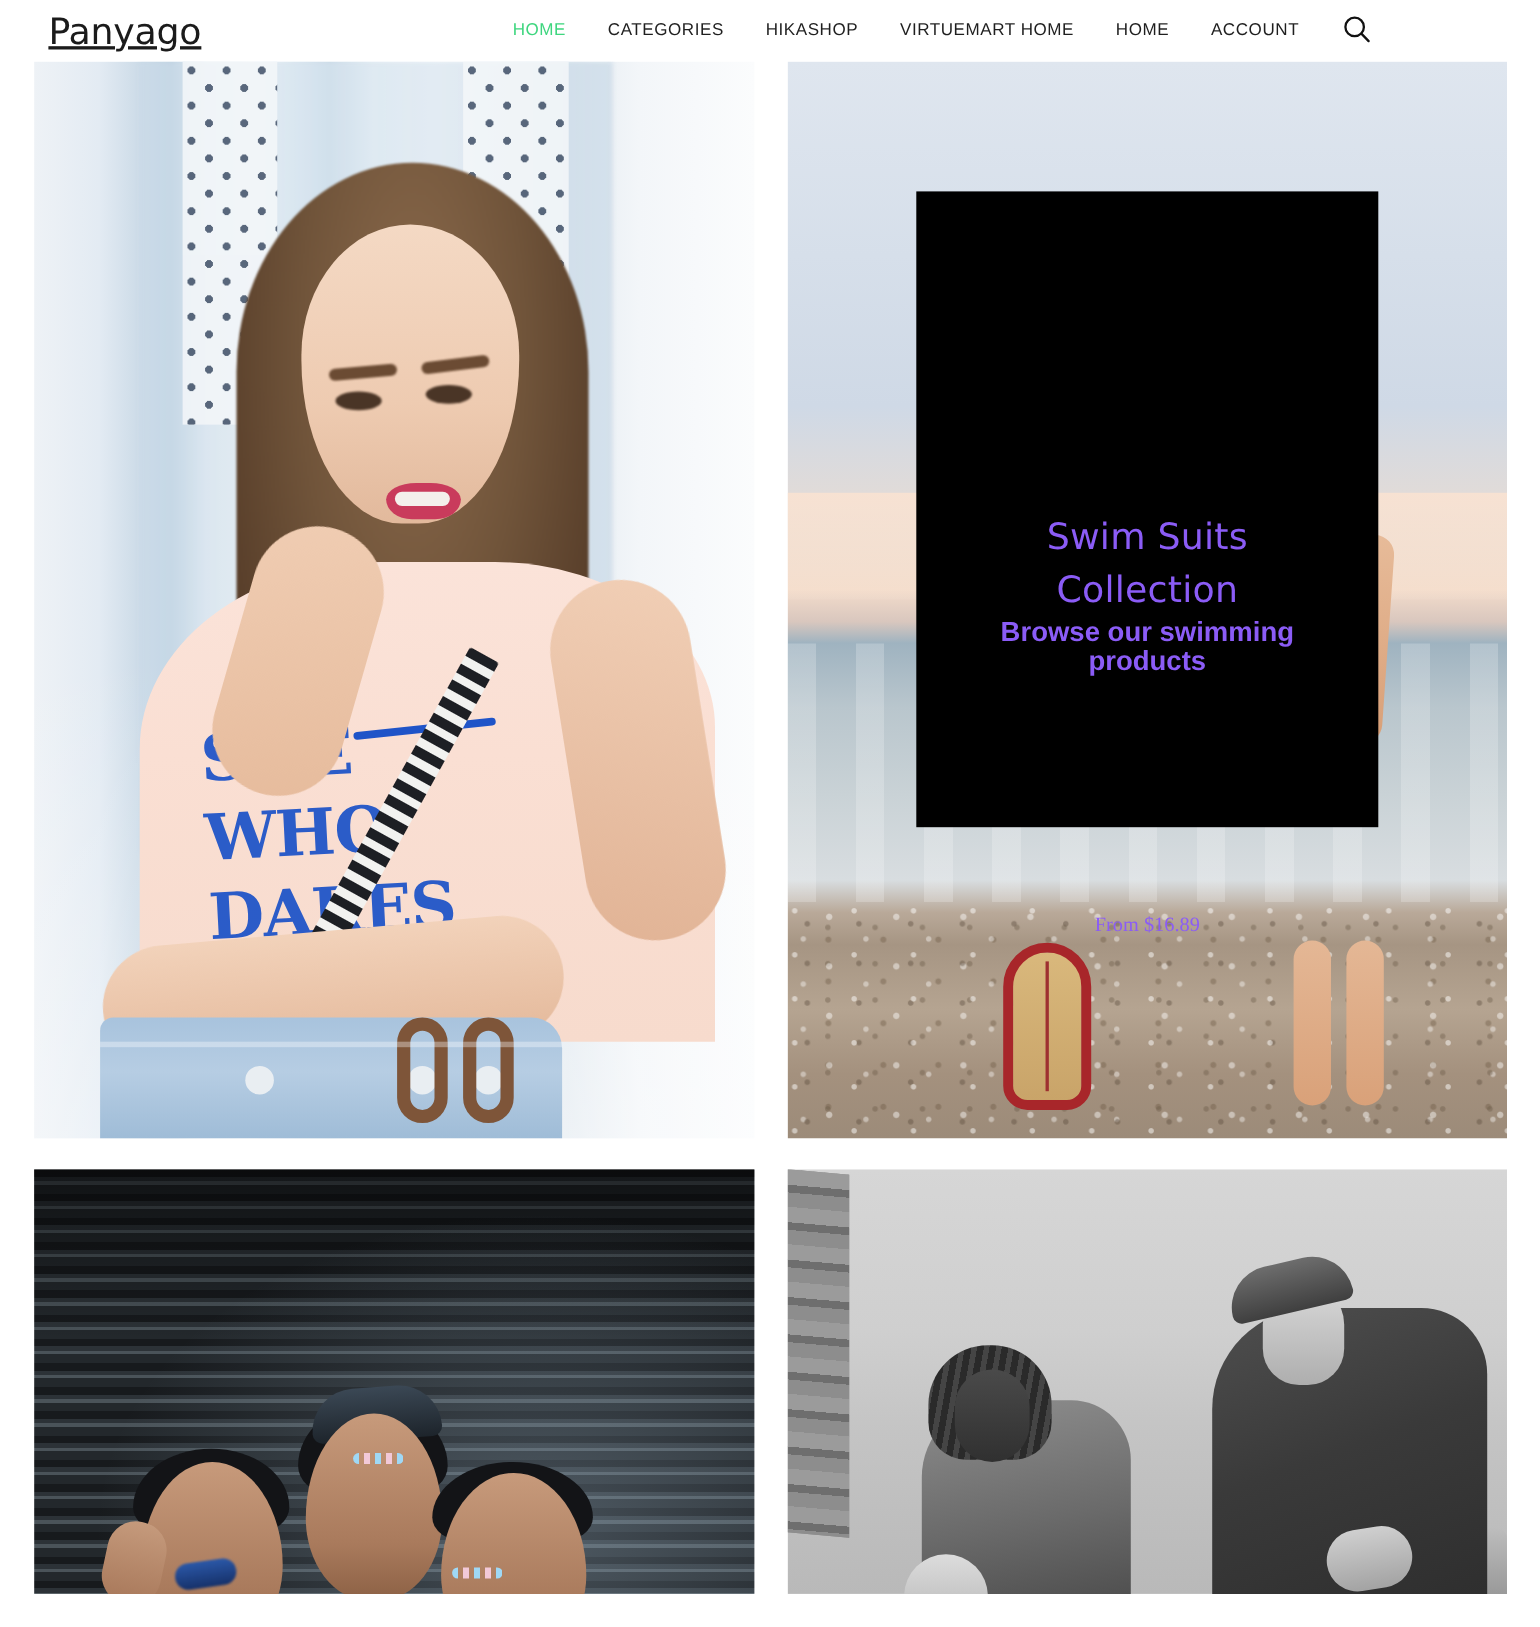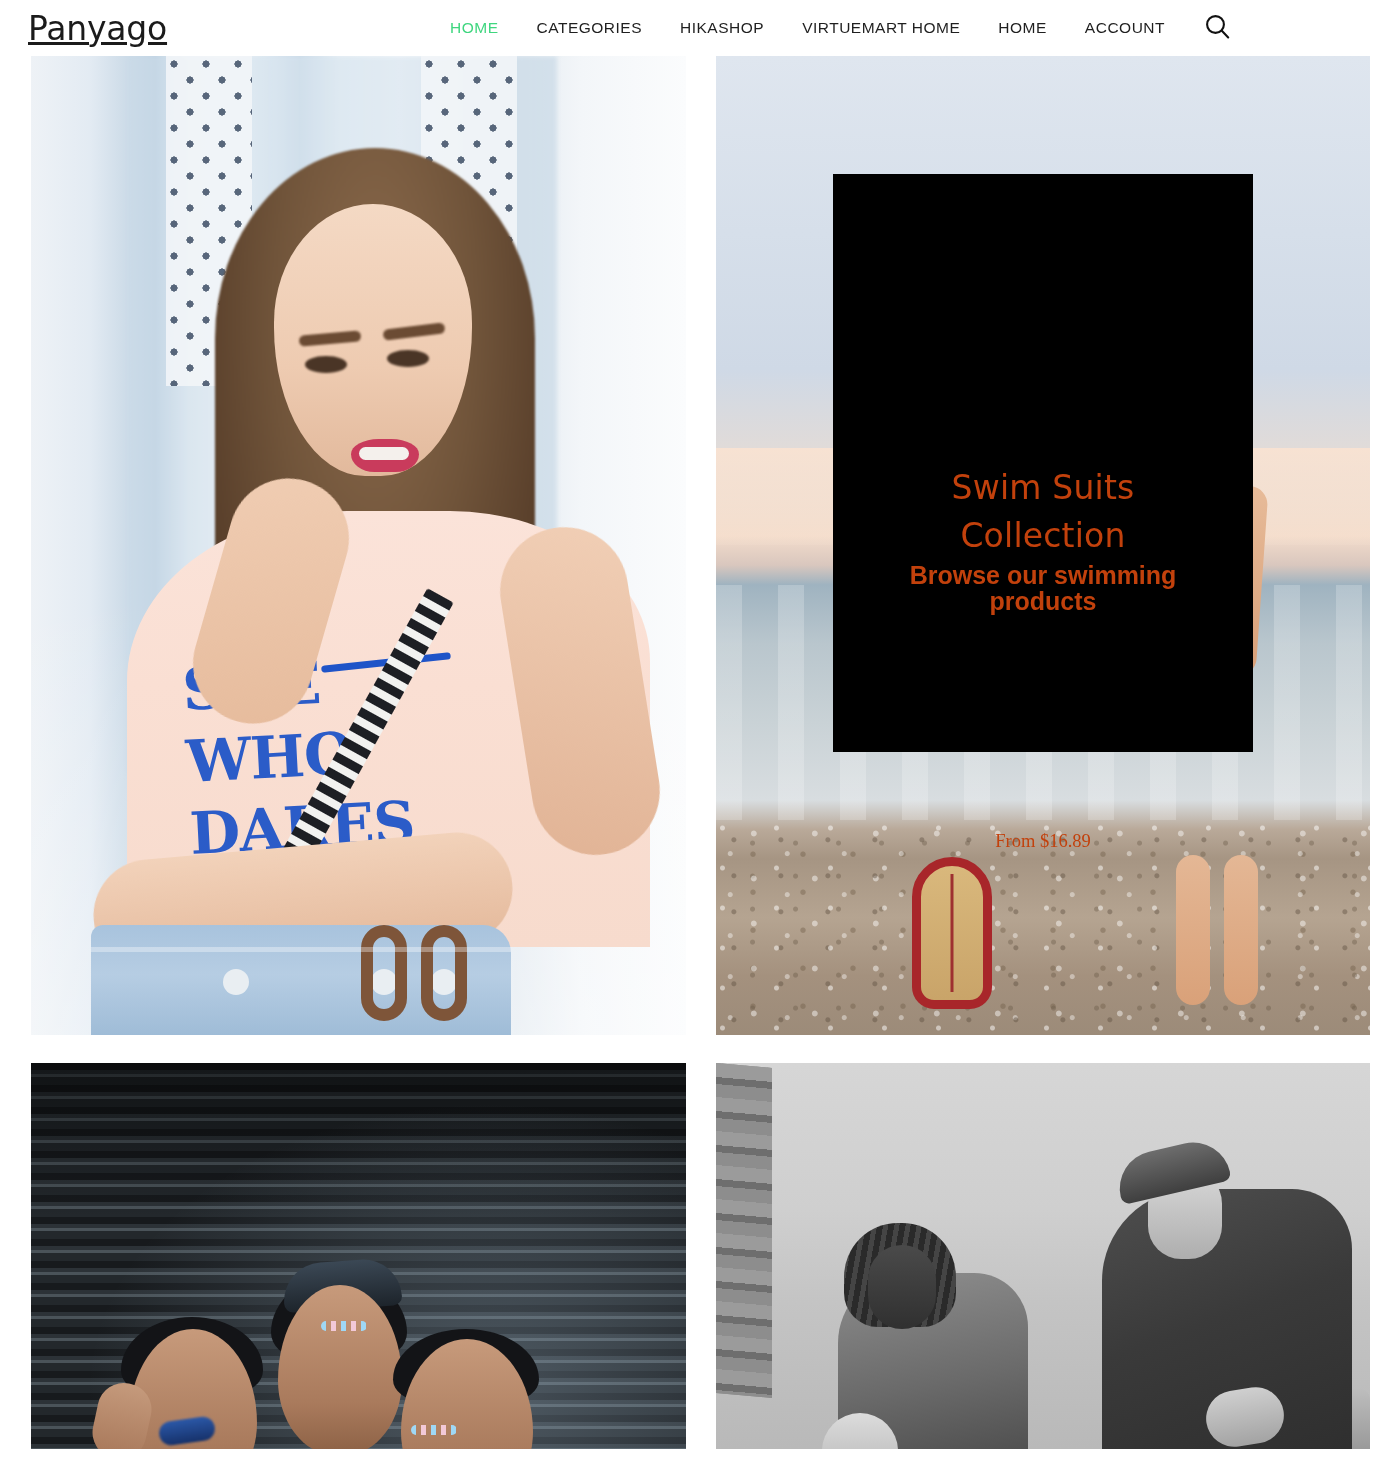--- a/index.html
+++ b/index.html
@@ -26,20 +26,21 @@
   }
 
   .brand {
     font-size: 33px;
     font-weight: 400;
     letter-spacing: -0.2px;
     color: #1b1b1b;
     line-height: 1;
     font-family: "DejaVu Sans", sans-serif;
     cursor: pointer;
+    margin-left: 16px;
   }
 
   .main-nav {
     display: flex;
     align-items: flex-start;
     gap: 0px;
     margin-left: 264px;
   }
 
   .nav-link {
@@ -265,21 +266,21 @@
     background: linear-gradient(180deg,#e7bb99,#d89f77); border-radius: 20px;
     transform: rotate(4deg);
   }
 
   
   .promo-card {
     position: absolute;
     left: 117px; top: 118px;
     width: 420px; height: 578px;
     background: #000000;
-    color: #c2410c;
+    color: #8b5cf6;
     text-align: center;
     padding: 0 24px;
   }
   .promo-title {
     position: absolute; left: 24px; right: 24px; top: 290px;
     font-size: 33px; line-height: 48px; font-weight: 400;
     font-family: "DejaVu Sans", sans-serif; letter-spacing: .2px;
   }
   .promo-sub {
     position: absolute; left: 24px; right: 24px; top: 388px;

